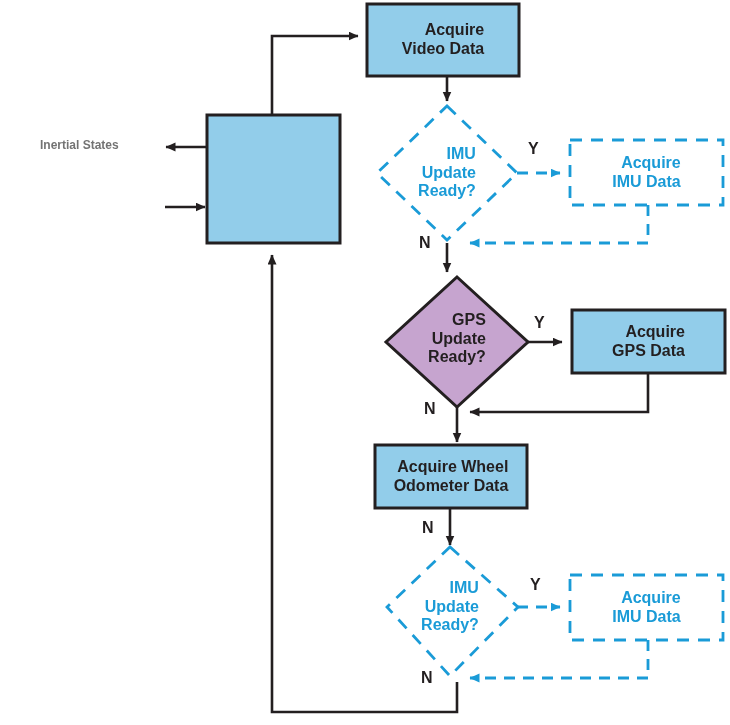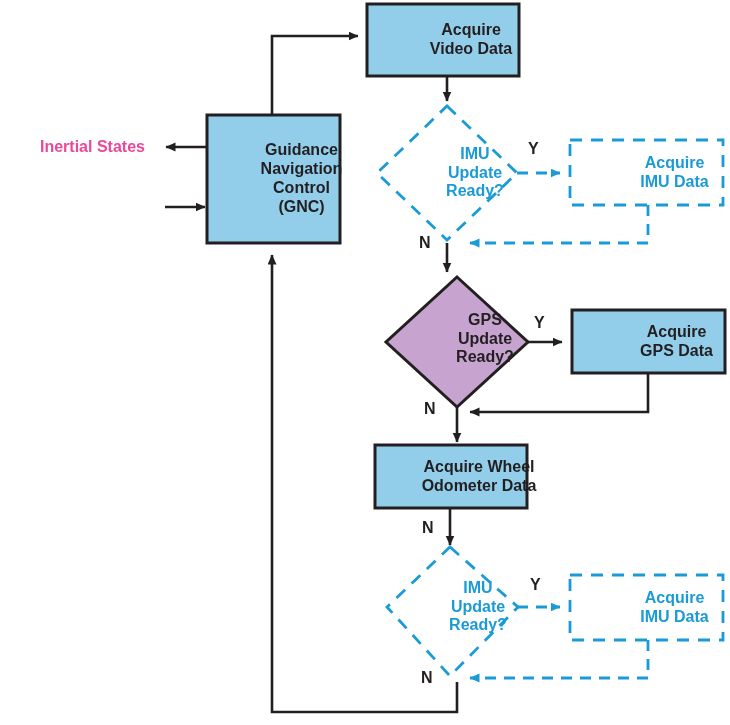--- a/index.html
+++ b/index.html
@@ -20,40 +20,39 @@
     left: 0;
     top: 0;
     width: 730px;
     height: 725px;
   }
   .node-label {
     position: absolute;
     display: flex;
     align-items: center;
     justify-content: center;
-    text-align: center;
+    text-align: right;
     font-weight: bold;
     line-height: 1.18;
     pointer-events: none;
     white-space: pre-line;
-    margin-left: 28px;
   }
   .lbl-dark { color: #231f20; font-size: 16px; }
   .lbl-blue { color: #1a9bd7; font-size: 16px; }
   .edge-label {
     position: absolute;
     font-weight: bold;
     font-size: 16px;
     color: #231f20;
   }
   .io-label {
     position: absolute;
     font-weight: bold;
-    font-size: 16px;
-    color: #ec4899;
+    font-size: 12px;
+    color: #737373;
     white-space: nowrap;
   }
 </style>
 </head>
 <body>
 
 <div id="canvas">
 
   <svg class="layer" viewBox="0 0 730 725">
     <defs>
@@ -116,24 +115,20 @@
     <rect x="375" y="445" width="152" height="63" fill="#92cdea" stroke="#231f20" stroke-width="3"></rect>
 
     <polygon points="450,547 518,607 450,676 387,607" fill="none" stroke="#1a9bd7" stroke-width="2.8" stroke-dasharray="12 9"></polygon>
 
     <rect x="570" y="575" width="153" height="65" fill="none" stroke="#1a9bd7" stroke-width="2.8" stroke-dasharray="12 9"></rect>
   </svg>
 
   <div class="node-label lbl-dark" style="left:367px; top:4px; width:152px; height:72px;">Acquire
 Video Data</div>
 
-  <div class="node-label lbl-dark" style="left:207px; top:115px; width:133px; height:128px;">Guidance
-Navigation
-Control
-(GNC)</div>
 
   <div class="node-label lbl-blue" style="left:392px; top:133px; width:110px; height:80px;">IMU
 Update
 Ready?</div>
 
   <div class="node-label lbl-blue" style="left:570px; top:140px; width:153px; height:65px;">Acquire
 IMU Data</div>
 
   <div class="node-label lbl-dark" style="left:402px; top:299px; width:110px; height:80px;">GPS
 Update

